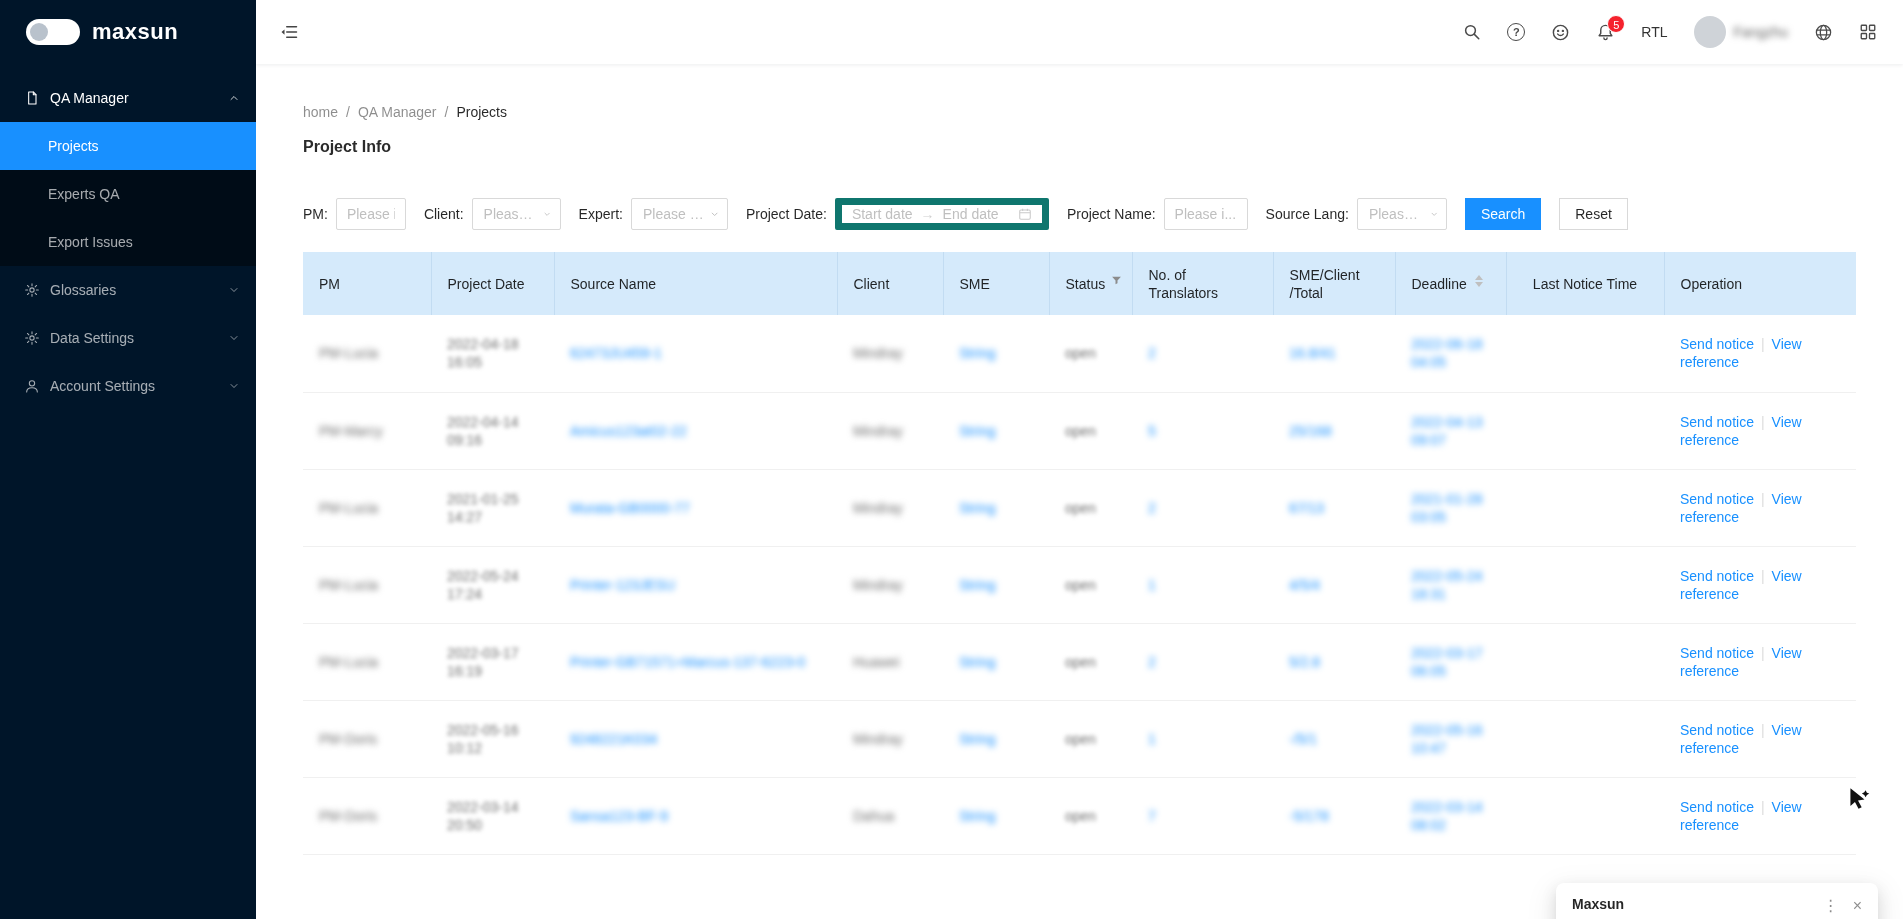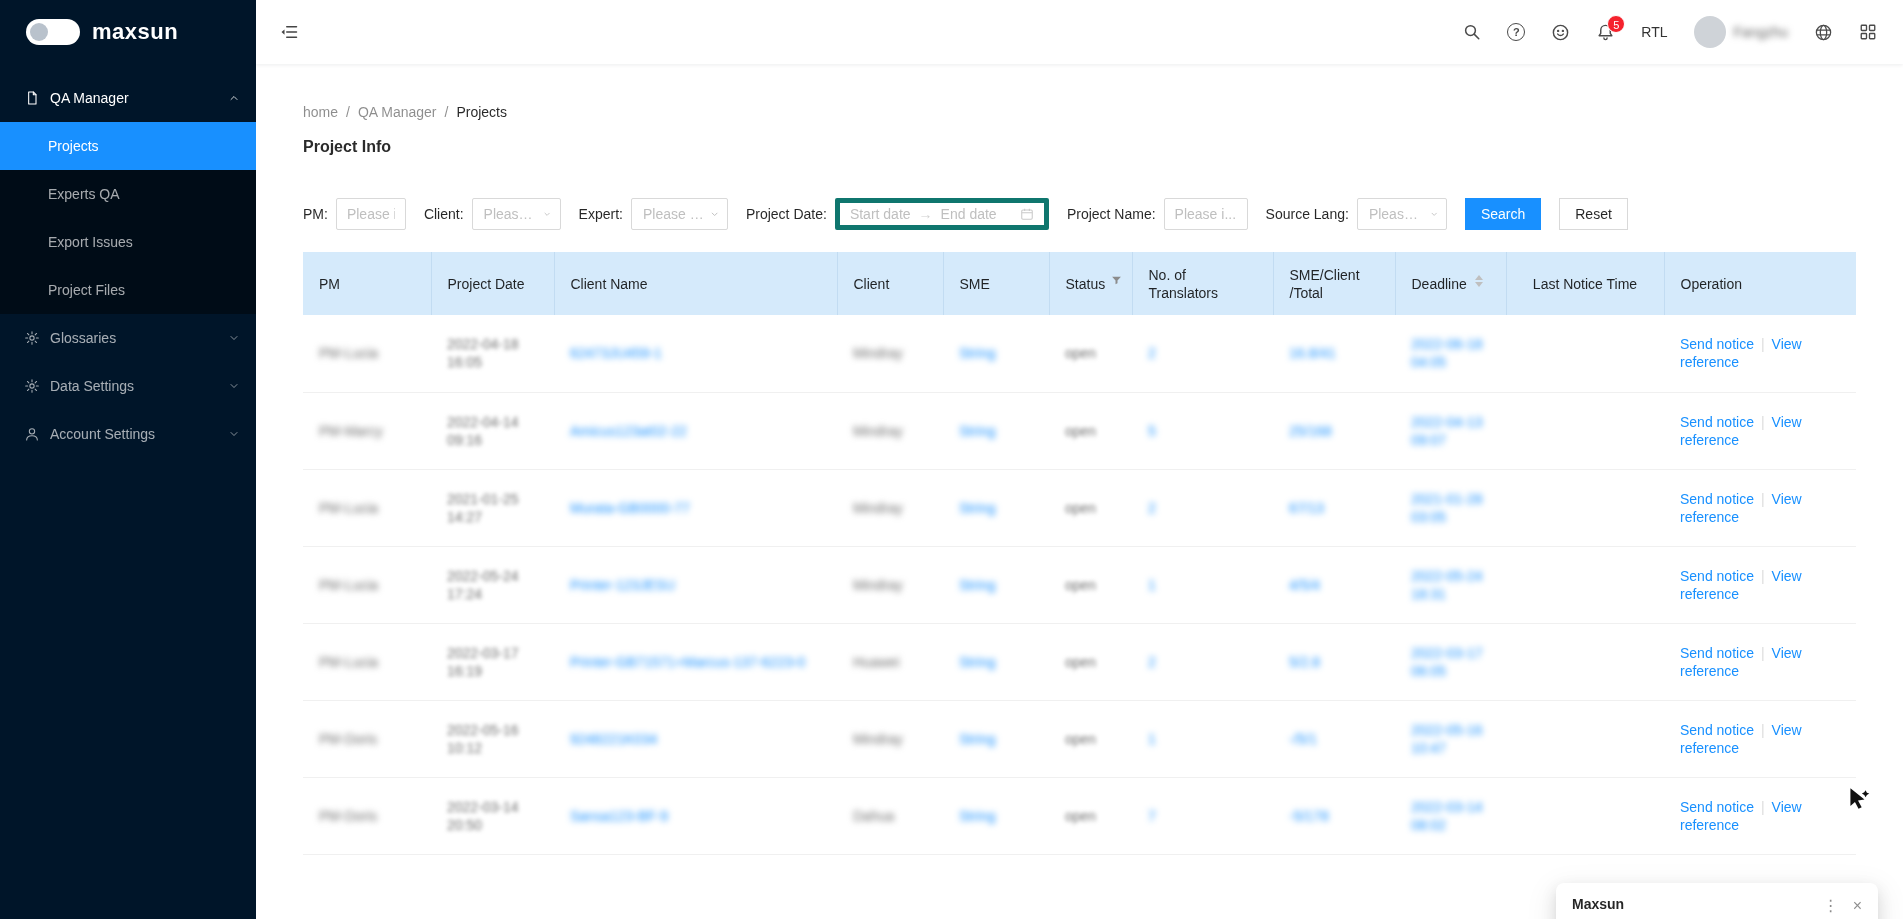--- a/index.html
+++ b/index.html
@@ -48,21 +48,21 @@
   
   .filters{margin-top:42px;display:flex;align-items:center;gap:18px;font-size:14px;white-space:nowrap}
   .fgroup{display:flex;align-items:center;gap:8px}
   .flabel{color:rgba(0,0,0,.85)}
   .inp{height:32px;border:1px solid #d9d9d9;border-radius:2px;padding:0 10px;font-size:14px;outline:none;
     font-family:inherit;color:rgba(0,0,0,.75)}
   .inp::placeholder{color:#bfbfbf}
   .select{height:32px;border:1px solid #d9d9d9;border-radius:2px;padding:0 8px 0 11px;display:flex;
     align-items:center;justify-content:space-between;gap:6px;color:#bfbfbf;background:#fff;cursor:pointer;overflow:hidden}
   .select .ph{overflow:hidden;text-overflow:ellipsis}
-  .range{height:32px;border:5px solid #0f766e;border-radius:2px;padding:0 10px;display:flex;align-items:center;
+  .range{height:32px;border:7px solid #0f766e;border-radius:2px;padding:0 10px;display:flex;align-items:center;
     gap:8px;color:#bfbfbf;background:#fff;cursor:pointer}
   .range .arrow{color:#d0d0d0}
   .btn{height:32px;border-radius:0;font-size:14px;padding:0 15px;cursor:pointer;border:1px solid #d9d9d9;
     background:#fff;color:rgba(0,0,0,.85);font-family:inherit}
   .btn-primary{background:#1890ff;border-color:#1890ff;color:#fff}
 
   
   .table-wrap{margin-top:22px}
   table{border-collapse:collapse;table-layout:fixed;width:1553px}
   thead th{background:#d5eafb;font-weight:400;text-align:left;padding:10px 16px;color:rgba(0,0,0,.85);
@@ -125,23 +125,20 @@
       <div class="submenu">
         <div class="submenu-item selected">
           <span>Projects</span>
         </div>
         <div class="submenu-item">
           <span>Experts QA</span>
         </div>
         <div class="submenu-item">
           <span>Export Issues</span>
         </div>
-        <div class="submenu-item">
-          <span>Project Files</span>
-        </div>
       </div>
       <div class="menu-item">
         <span class="mi-icon">
           <svg class="sic" width="16" height="16" viewBox="0 0 24 24">
               <circle cx="12" cy="12" r="3.2"></circle>
               <path d="M12 2.5v3M12 18.5v3M2.5 12h3M18.5 12h3M5.2 5.2l2.1 2.1M16.7 16.7l2.1 2.1M18.8 5.2l-2.1 2.1M7.3 16.7l-2.1 2.1"></path>
             </svg>
         </span>
         <span>Glossaries</span>
         <span class="chev">
@@ -318,21 +315,21 @@
               <col style="width:141px">
               <col style="width:122px">
             <col style="width:111px">
               <col style="width:158px">
               <col style="width:192px">
           </colgroup>
           <thead>
             <tr>
               <th>PM</th>
               <th>Project Date</th>
-              <th>Client Name</th>
+              <th>Source Name</th>
               <th>Client</th>
               <th>SME</th>
               <th>
                 <div class="th-flex">
                   <span>Status</span>
                   <span class="funnel">
                     <svg width="11" height="11" viewBox="0 0 20 20" fill="#8c8c8c">
                         <path d="M2 3h16l-6.2 7.2V15l-3.6 2v-6.8z"></path>
                       </svg>
                   </span>

